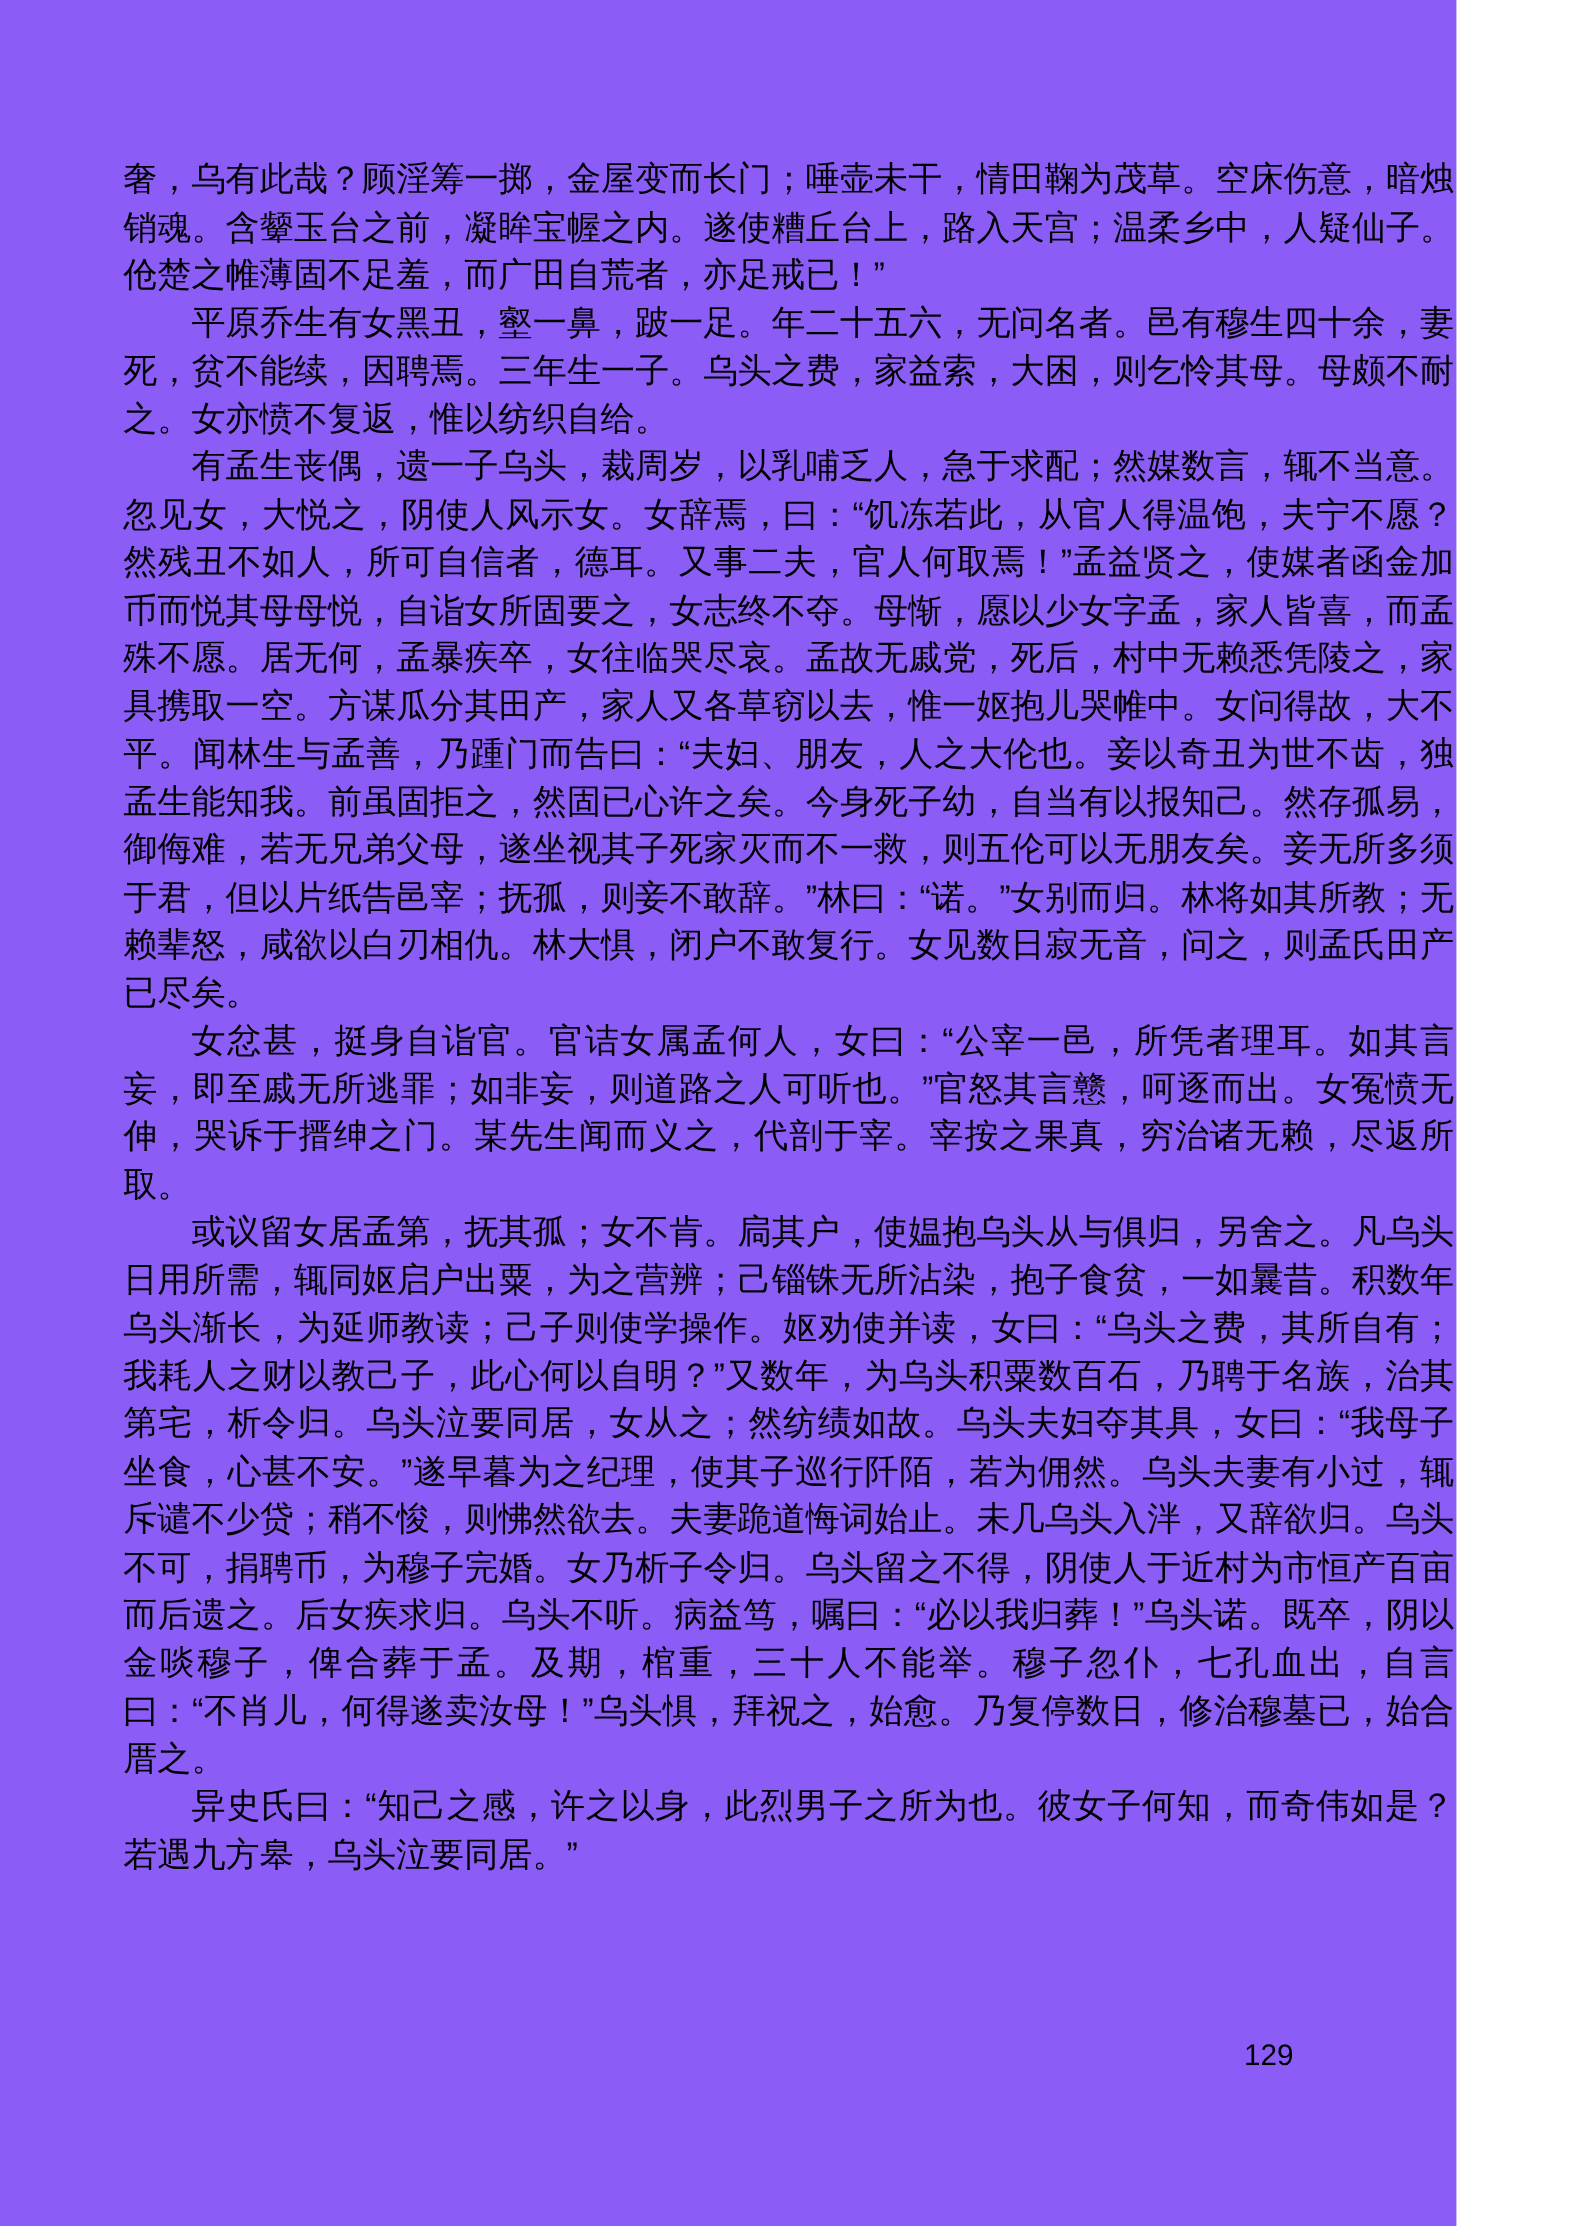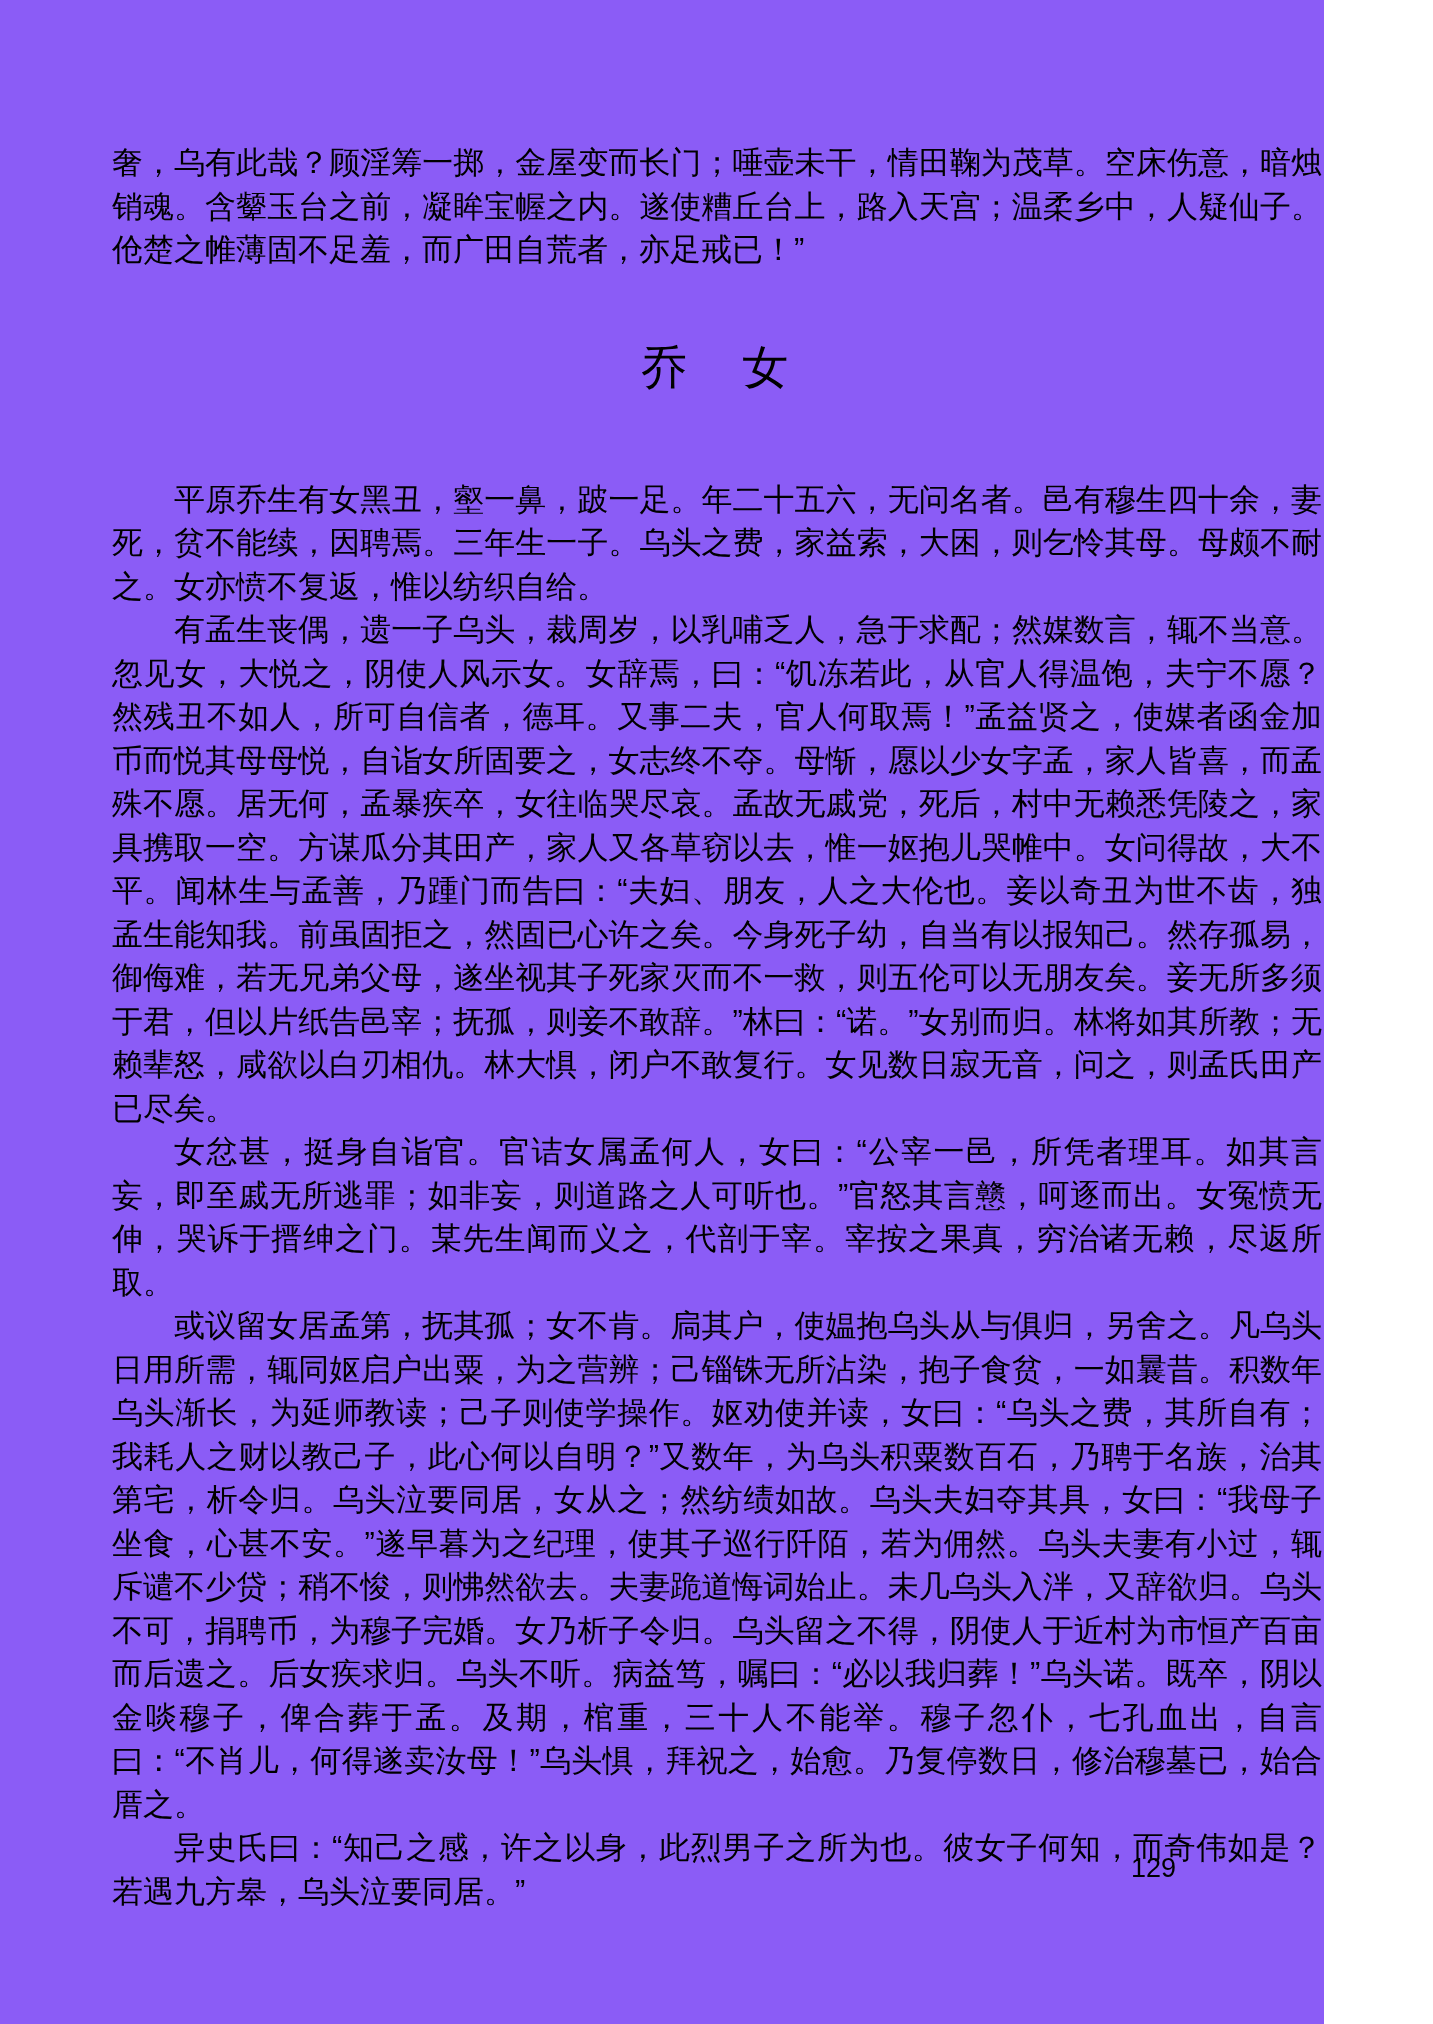--- a/index.html
+++ b/index.html
@@ -51,21 +51,20 @@
     line-height: 32px;
     color: #000000;
   }
 </style>
 </head>
 <body>
 
 <div class="page">
   <div class="text-block">
     <p class="para no-indent">奢，乌有此哉？顾淫筹一掷，金屋变而长门；唾壶未干，情田鞠为茂草。空床伤意，暗烛销魂。含颦玉台之前，凝眸宝幄之内。遂使糟丘台上，路入天宫；温柔乡中，人疑仙子。伧楚之帷薄固不足羞，而广田自荒者，亦足戒已！”</p>
-    <h1 class="story-title">乔　女</h1>
     <div id="story-paragraphs">
         <p class="para">平原乔生有女黑丑，壑一鼻，跛一足。年二十五六，无问名者。邑有穆生四十余，妻死，贫不能续，因聘焉。三年生一子。乌头之费，家益索，大困，则乞怜其母。母颇不耐之。女亦愤不复返，惟以纺织自给。</p>
         <p class="para">有孟生丧偶，遗一子乌头，裁周岁，以乳哺乏人，急于求配；然媒数言，辄不当意。忽见女，大悦之，阴使人风示女。女辞焉，曰：“饥冻若此，从官人得温饱，夫宁不愿？然残丑不如人，所可自信者，德耳。又事二夫，官人何取焉！”孟益贤之，使媒者函金加币而悦其母母悦，自诣女所固要之，女志终不夺。母惭，愿以少女字孟，家人皆喜，而孟殊不愿。居无何，孟暴疾卒，女往临哭尽哀。孟故无戚党，死后，村中无赖悉凭陵之，家具携取一空。方谋瓜分其田产，家人又各草窃以去，惟一妪抱儿哭帷中。女问得故，大不平。闻林生与孟善，乃踵门而告曰：“夫妇、朋友，人之大伦也。妾以奇丑为世不齿，独孟生能知我。前虽固拒之，然固已心许之矣。今身死子幼，自当有以报知己。然存孤易，御侮难，若无兄弟父母，遂坐视其子死家灭而不一救，则五伦可以无朋友矣。妾无所多须于君，但以片纸告邑宰；抚孤，则妾不敢辞。”林曰：“诺。”女别而归。林将如其所教；无赖辈怒，咸欲以白刃相仇。林大惧，闭户不敢复行。女见数日寂无音，问之，则孟氏田产已尽矣。</p>
         <p class="para">女忿甚，挺身自诣官。官诘女属孟何人，女曰：“公宰一邑，所凭者理耳。如其言妄，即至戚无所逃罪；如非妄，则道路之人可听也。”官怒其言戆，呵逐而出。女冤愤无伸，哭诉于搢绅之门。某先生闻而义之，代剖于宰。宰按之果真，穷治诸无赖，尽返所取。</p>
         <p class="para">或议留女居孟第，抚其孤；女不肯。扃其户，使媪抱乌头从与俱归，另舍之。凡乌头日用所需，辄同妪启户出粟，为之营辨；己锱铢无所沾染，抱子食贫，一如曩昔。积数年乌头渐长，为延师教读；己子则使学操作。妪劝使并读，女曰：“乌头之费，其所自有；我耗人之财以教己子，此心何以自明？”又数年，为乌头积粟数百石，乃聘于名族，治其第宅，析令归。乌头泣要同居，女从之；然纺绩如故。乌头夫妇夺其具，女曰：“我母子坐食，心甚不安。”遂早暮为之纪理，使其子巡行阡陌，若为佣然。乌头夫妻有小过，辄斥谴不少贷；稍不悛，则怫然欲去。夫妻跪道悔词始止。未几乌头入泮，又辞欲归。乌头不可，捐聘币，为穆子完婚。女乃析子令归。乌头留之不得，阴使人于近村为市恒产百亩而后遗之。后女疾求归。乌头不听。病益笃，嘱曰：“必以我归葬！”乌头诺。既卒，阴以金啖穆子，俾合葬于孟。及期，棺重，三十人不能举。穆子忽仆，七孔血出，自言曰：“不肖儿，何得遂卖汝母！”乌头惧，拜祝之，始愈。乃复停数日，修治穆墓已，始合厝之。</p>
         <p class="para">异史氏曰：“知己之感，许之以身，此烈男子之所为也。彼女子何知，而奇伟如是？若遇九方皋，乌头泣要同居。”</p>
       </div>
   </div>
   <div class="page-number">129</div>
 </div>

